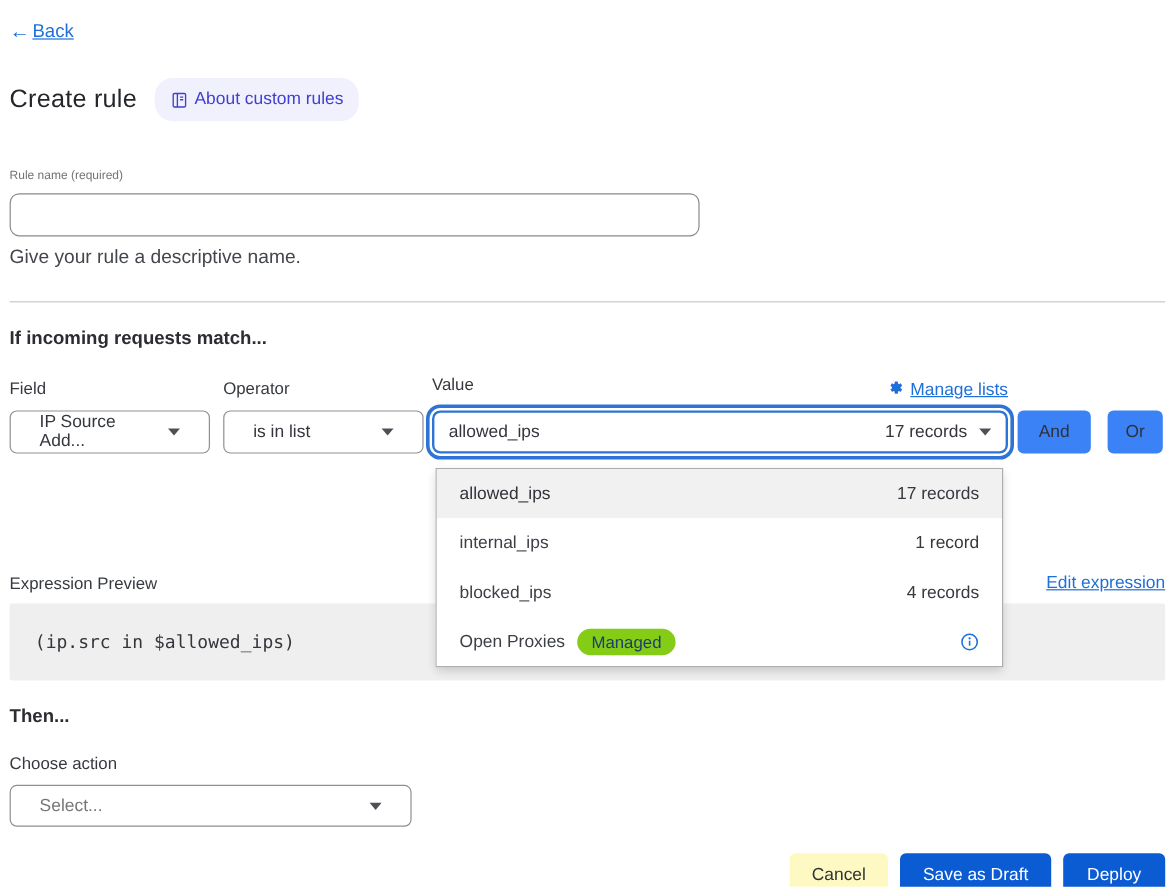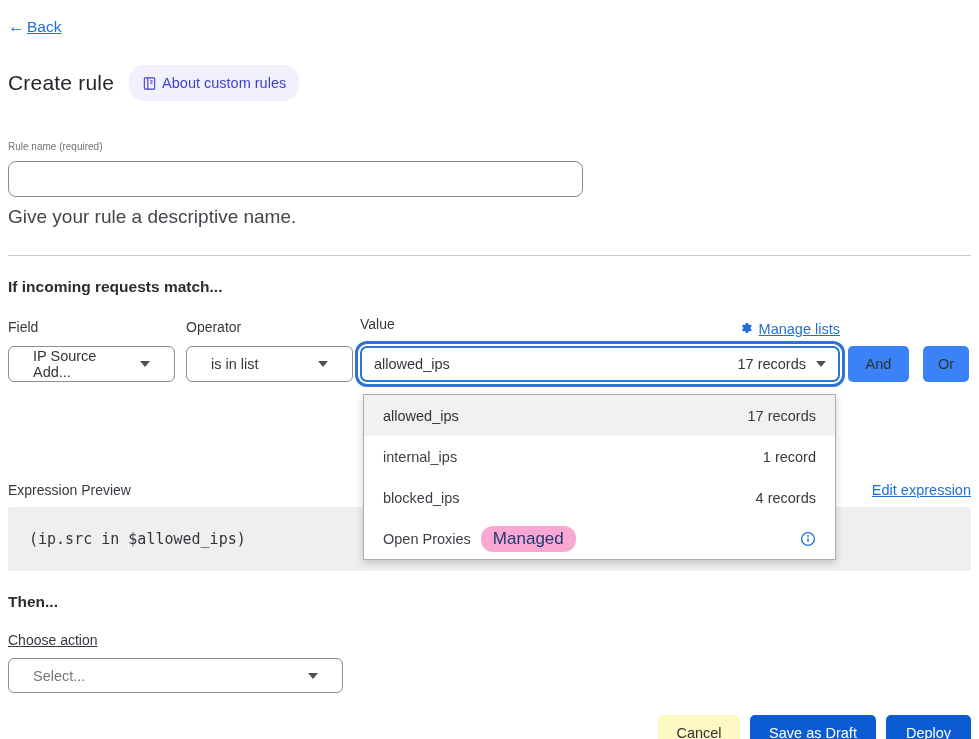--- a/index.html
+++ b/index.html
@@ -30,21 +30,21 @@
   }
   .about-badge svg { display: block; }
 
   
   .rule-name-label { margin-top: 40px; font-size: 10px; color: #737373; }
   .rule-name-input {
     display: block; margin-top: 9px; width: 575px; height: 36px;
     border: 1px solid #8a8a8a; border-radius: 8px; padding: 0 12px;
     font-family: inherit; font-size: 14.5px; color: #33363c; outline: none;
   }
-  .rule-name-helper { margin-top: 9px; font-size: 19px; color: #43464c; }
+  .rule-name-helper { margin-top: 9px; font-size: 16px; color: #43464c; }
 
   .divider { margin-top: 27px; border-top: 1px solid #c9c9c9; }
 
   .match-heading { margin-top: 22px; font-size: 15.5px; font-weight: bold; color: #2b2d32; }
 
   
   .cond-row { margin-top: 23px; display: flex; align-items: flex-start; }
   .cond-col { display: flex; flex-direction: column; }
   .cond-label { height: 20px; font-size: 14px; color: #36393f; margin-bottom: 7px; }
   .select-box {
@@ -89,43 +89,43 @@
     box-shadow: 0 3px 8px rgba(0,0,0,.18); z-index: 20;
   }
   .list-item {
     height: 41px; display: flex; align-items: center; justify-content: space-between;
     padding: 0 19px; font-size: 14.5px; color: #3c3f45; cursor: pointer; background: #fff;
   }
   .list-item.selected { background: #f1f1f1; color: #2f3237; }
   .item-left { display: flex; align-items: center; gap: 10px; }
   .item-meta { color: #36393f; }
   .managed-badge {
-    background: #f9a8d4; color: #1c3d70; border-radius: 12px;
-    padding: 3px 12px; font-size: 17px;
+    background: #84cc16; color: #1c3d70; border-radius: 12px;
+    padding: 3px 12px; font-size: 14px;
   }
   .info-icon { display: flex; align-items: center; cursor: pointer; }
 
   
   .expr-head {
     margin-top: 100px; display: flex; justify-content: space-between; align-items: center;
   }
   .expr-label { font-size: 14px; color: #36393f; }
   .edit-expression { color: #1f6fd9; font-size: 14.5px; text-decoration: underline; cursor: pointer; }
   .expr-block {
     margin-top: 9px; background: #efeff0; border-radius: 2px;
     padding: 24px 21px; height: 64px; display: flex; align-items: center;
   }
   .expr-code {
     font-family: "DejaVu Sans Mono", "Liberation Mono", monospace;
     font-size: 15px; color: #33363b;
   }
 
   
   .then-heading { margin-top: 22px; font-size: 15.5px; font-weight: bold; color: #2b2d32; }
-  .choose-action-label { margin-top: 21px; font-size: 14px; color: #36393f; text-decoration: underline; }
+  .choose-action-label { margin-top: 21px; font-size: 14px; color: #36393f; }
   .action-select { margin-top: 10px; width: 335px; height: 35px; }
   .action-placeholder { color: #767676; }
 
   
   .footer { margin-top: 22px; display: flex; justify-content: flex-end; gap: 10px; }
   .footer .btn { height: 35px; border-radius: 5px; border: none; font-family: inherit; font-size: 14.5px; cursor: pointer; display: inline-flex; align-items: center; justify-content: center; }
   .cancel-btn { background: #fef9c3; color: #2f3237; width: 82px; }
   .blue-btn { background: #0b5bd3; color: #fff; }
   .save-draft-btn { width: 126px; }
   .deploy-btn { width: 85px; }

